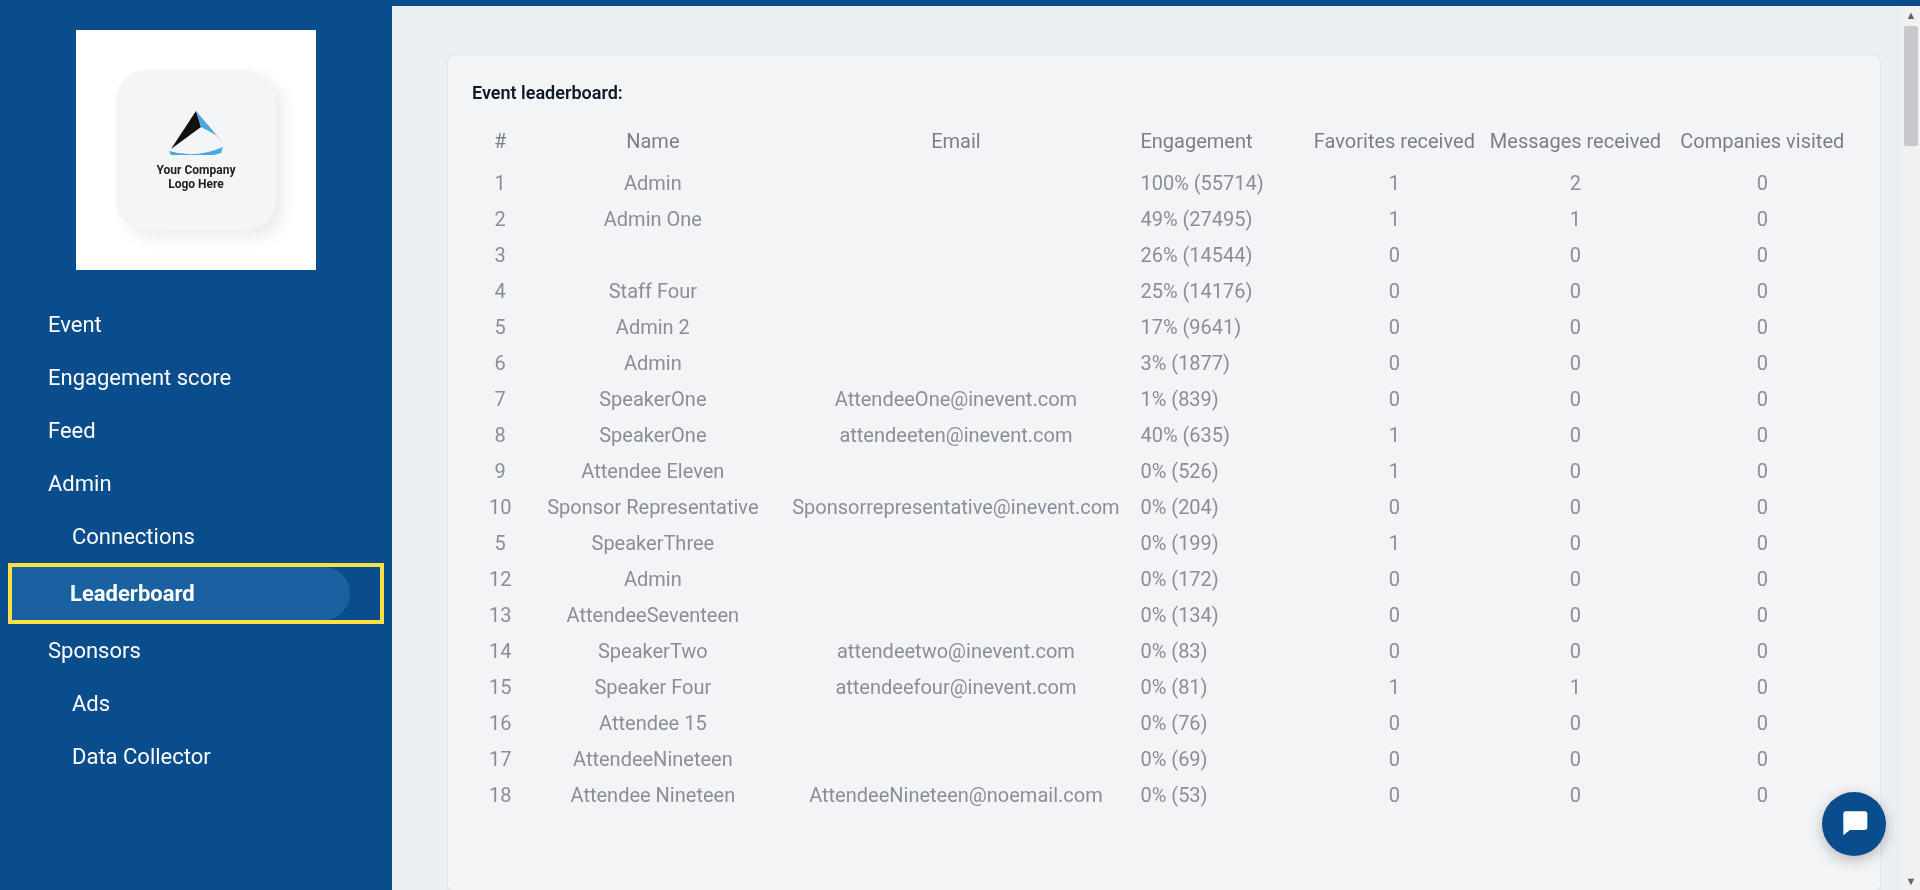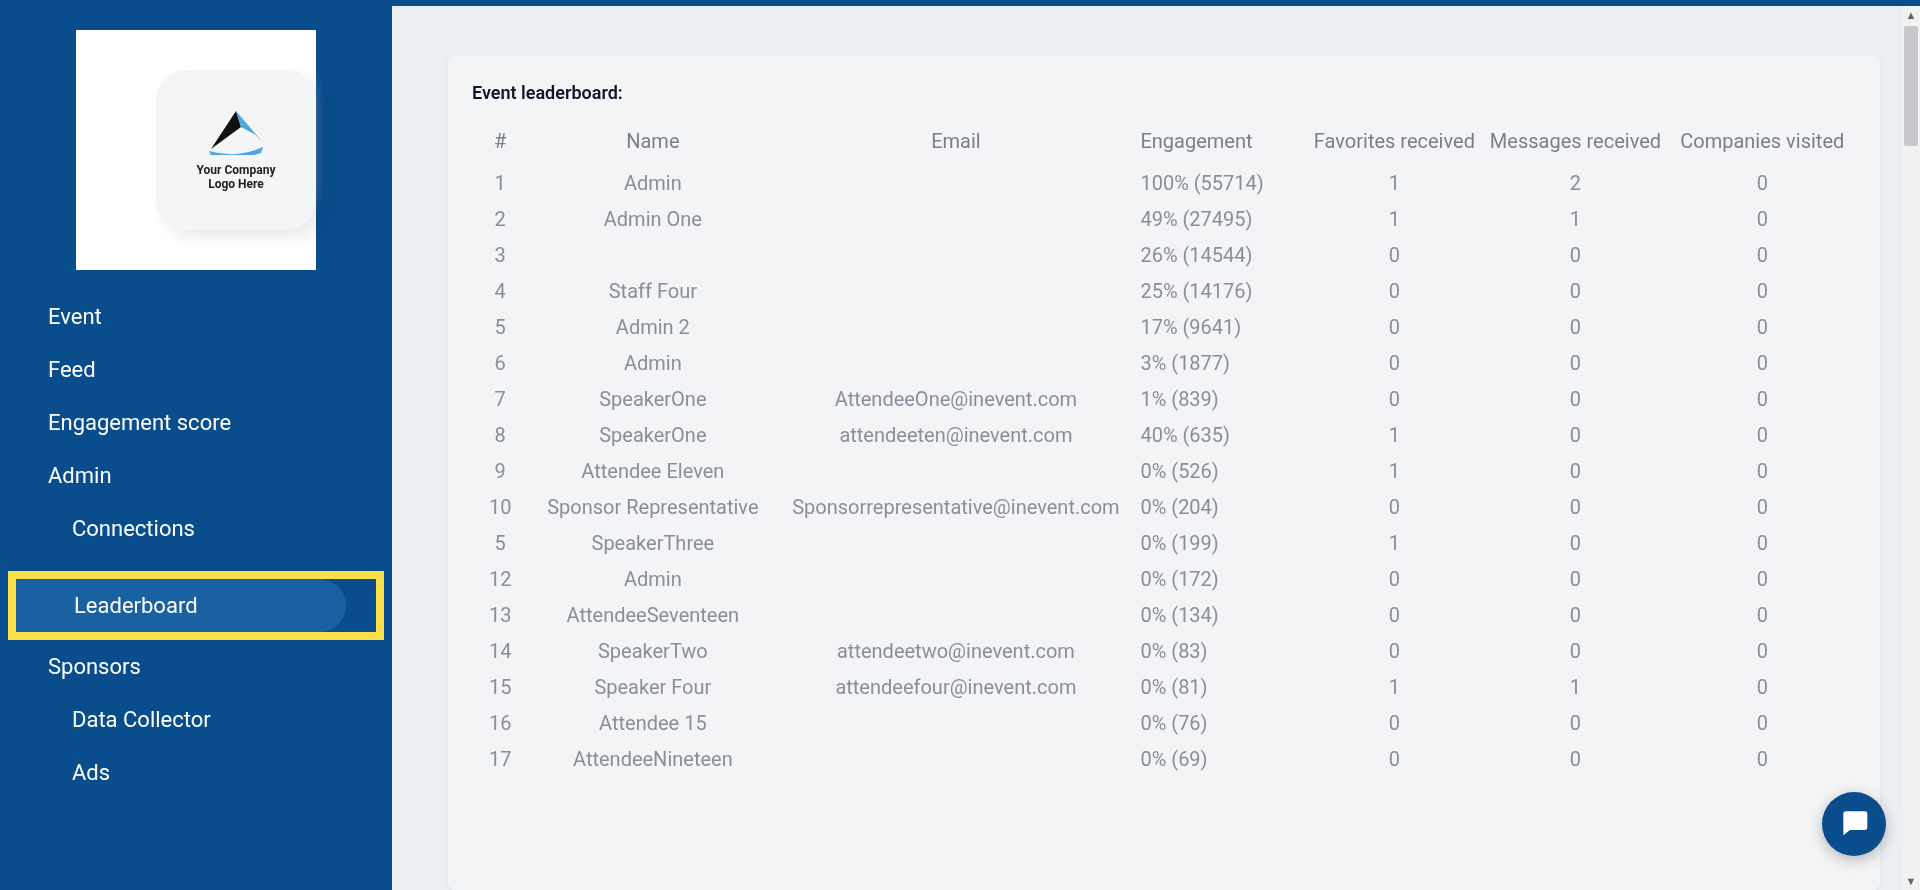--- a/index.html
+++ b/index.html
@@ -23,24 +23,24 @@
     left: 0; top: 0;
     width: 392px;
     height: 890px;
     background: #0a4d8c;
     padding-top: 30px;
   }
   .logo-box {
     width: 240px;
     height: 240px;
     background: #fff;
-    margin: 0 auto 20px auto;
+    margin: 0 auto 28px auto;
     display: flex;
     align-items: center;
-    justify-content: flex-end;
+    justify-content: center;
   }
   .logo-inner {
     width: 160px;
     height: 160px;
     background: #f4f5f7;
     border-radius: 30px;
     box-shadow: 8px 8px 16px rgba(0,0,0,0.08), -8px -8px 16px #ffffff;
     display: flex;
     flex-direction: column;
     align-items: center;
@@ -69,22 +69,23 @@
     cursor: pointer;
     font-weight: 400;
   }
   .nav li.sub {
     padding-left: 72px;
   }
   .nav li.highlight-wrap {
     padding: 0;
   }
   .highlight-frame {
-    border: 8px solid #fde047;
-    margin: 16px 8px 0 8px;
+    border: 4px solid #fde047;
+    margin: 0 8px 0 8px;
+    font-weight: bold;
   }
   .highlight-inner {
     background: #1961a0;
     border-radius: 0 30px 30px 0;
     padding: 14px 0 14px 58px;
     margin-right: 30px;
     color: #fff;
     font-size: 22px;
   }
 
@@ -195,32 +196,32 @@
         </svg>
       </div>
       <div class="logo-text">
         <span>Your Company</span><br>
         <span>Logo Here</span>
       </div>
     </div>
   </div>
   <ul class="nav" id="nav">
       <li><span>Event</span></li>
+      <li><span>Engagement score</span></li>
       <li><span>Feed</span></li>
-      <li><span>Engagement score</span></li>
       <li><span>Admin</span></li>
       <li class="sub"><span>Connections</span></li>
       <li class="highlight-wrap">
         <div class="highlight-frame">
           <div class="highlight-inner">Leaderboard</div>
         </div>
       </li>
       <li><span>Sponsors</span></li>
+      <li class="sub"><span>Ads</span></li>
       <li class="sub"><span>Data Collector</span></li>
-      <li class="sub"><span>Ads</span></li>
     </ul>
 </aside>
 
 <main class="content">
   <div class="card">
     <div class="card-title">Event leaderboard:</div>
     <table>
       <thead>
           <tr id="thead-row">
             <th>#</th>
@@ -379,20 +380,29 @@
           </tr>
           <tr>
             <td>17</td>
             <td>AttendeeNineteen</td>
             <td></td>
             <td>0% (69)</td>
             <td>0</td>
             <td>0</td>
             <td>0</td>
           </tr>
+          <tr>
+            <td>18</td>
+            <td>Attendee Nineteen</td>
+            <td>AttendeeNineteen@noemail.com</td>
+            <td>0% (53)</td>
+            <td>0</td>
+            <td>0</td>
+            <td>0</td>
+          </tr>
         </tbody>
     </table>
   </div>
 </main>
 
 <div class="chat-bubble">
   <span>
     <svg viewBox="0 0 24 24">
         <path d="M4 4h16a2 2 0 0 1 2 2v10a2 2 0 0 1-2 2H9l-5 4V6a2 2 0 0 1 2-2z"></path>
       </svg>

